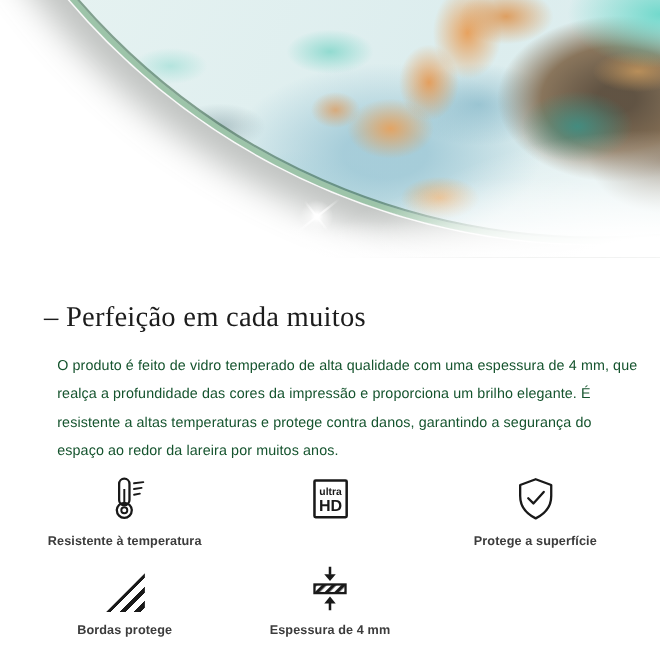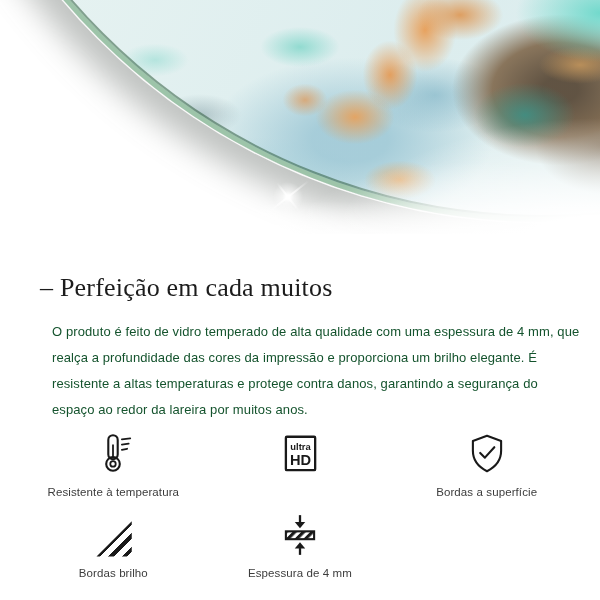--- a/index.html
+++ b/index.html
@@ -64,21 +64,21 @@
   .headline { font-family: "Liberation Serif", "DejaVu Serif", serif;
     font-size: 26px; line-height: 36px; color: #1c1c1c; font-weight: 400; letter-spacing: 0.2px; }
   .description { margin-top: 13px; width: 532px;
     font-size: 13px; line-height: 26px; color: #14532d; letter-spacing: 0.1px; margin-left: 12px; }
 
   
   .features { margin-top: 7px; padding: 0 20px;
     display: grid; grid-template-columns: repeat(3, 1fr); row-gap: 13px; }
   .feature { display: flex; flex-direction: column; align-items: center; }
   .icon-wrap { height: 47px; display: flex; align-items: flex-end; justify-content: center; }
-  .feature-label { margin-top: 9px; font-size: 11.5px; color: #3c3c3c; letter-spacing: 0.1px; }
+  .feature-label { margin-top: 9px; font-size: 11.5px; color: #3c3c3c; letter-spacing: 0.1px; font-weight: bold; }
   svg.icon { display: block; }
   .stripes-icon { width: 40px; height: 40px;
     clip-path: polygon(8% 96%, 96% 8%, 96% 96%);
     background: repeating-linear-gradient(135deg, #191919 0 4px, rgba(0,0,0,0) 4px 9.5px); }
 </style>
 </head>
 <body>
 
 <div class="page">
 
@@ -123,29 +123,29 @@
       </div>
     </div>
 
     <div class="feature">
       <div class="icon-wrap">
         <svg class="icon" width="46" height="46" viewBox="0 0 44 44" fill="none">
           <path d="M22 4.5 L35.5 9.5 V19 C35.5 28.5 29.5 34.8 22 38.5 C14.5 34.8 8.5 28.5 8.5 19 V9.5 Z" stroke="#191919" stroke-width="2" stroke-linejoin="round"></path>
           <polyline points="15.5,21 20,25.5 29,15.5" stroke="#191919" stroke-width="2" stroke-linecap="round" stroke-linejoin="round"></polyline>
         </svg>
       </div>
-      <div class="feature-label">Bordas a superfície</div>
+      <div class="feature-label">Protege a superfície</div>
     </div>
 
 
     <div class="feature">
       <div class="icon-wrap">
         <div class="stripes-icon"></div>
       </div>
-      <div class="feature-label">Bordas brilho</div>
+      <div class="feature-label">Bordas protege</div>
     </div>
 
     <div class="feature">
       <div class="icon-wrap">
         <svg class="icon" width="46" height="46" viewBox="0 0 44 44" fill="none">
           <defs>
             <pattern id="hatch44" width="6" height="6" patternUnits="userSpaceOnUse" patternTransform="rotate(45)">
               <rect width="3" height="6" fill="#191919"></rect>
             </pattern>
           </defs>

